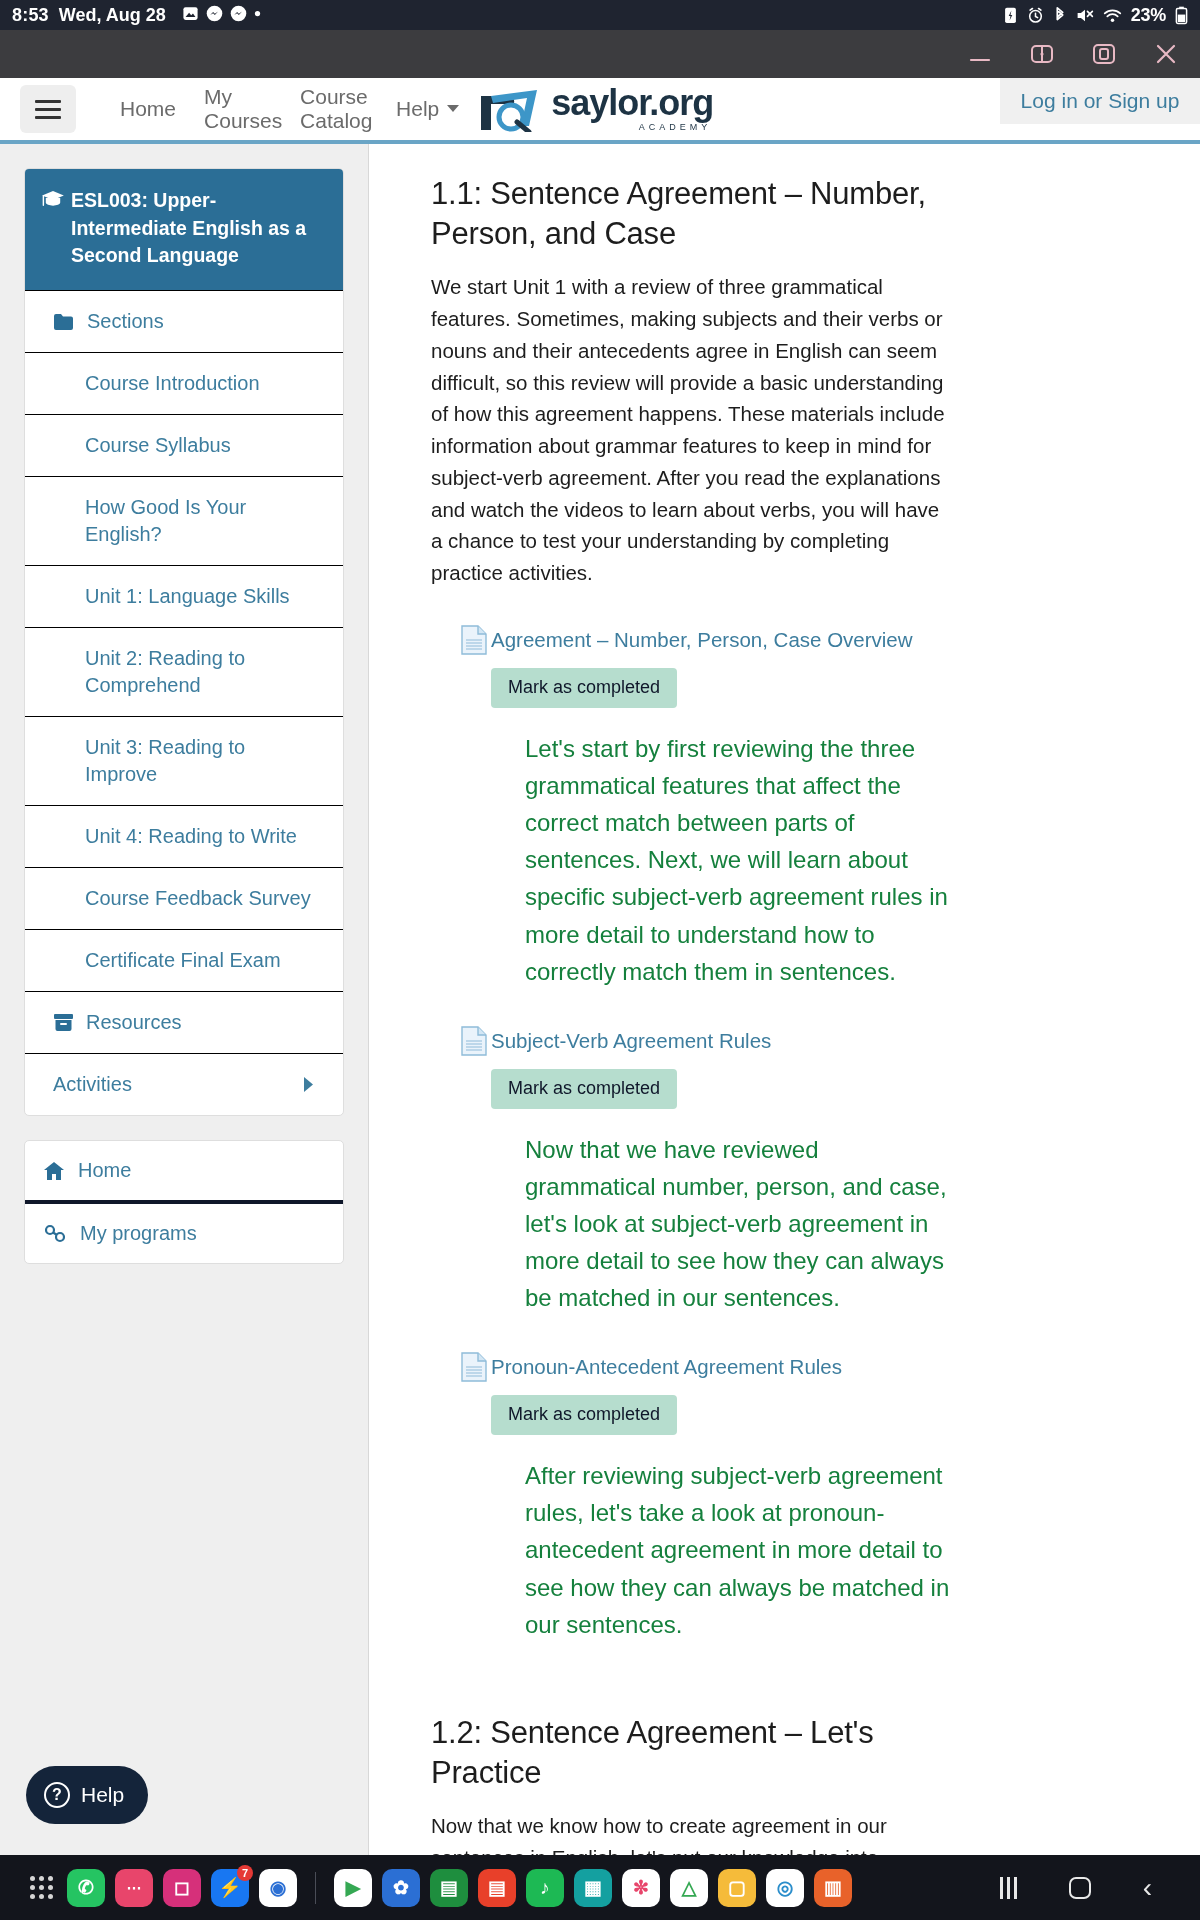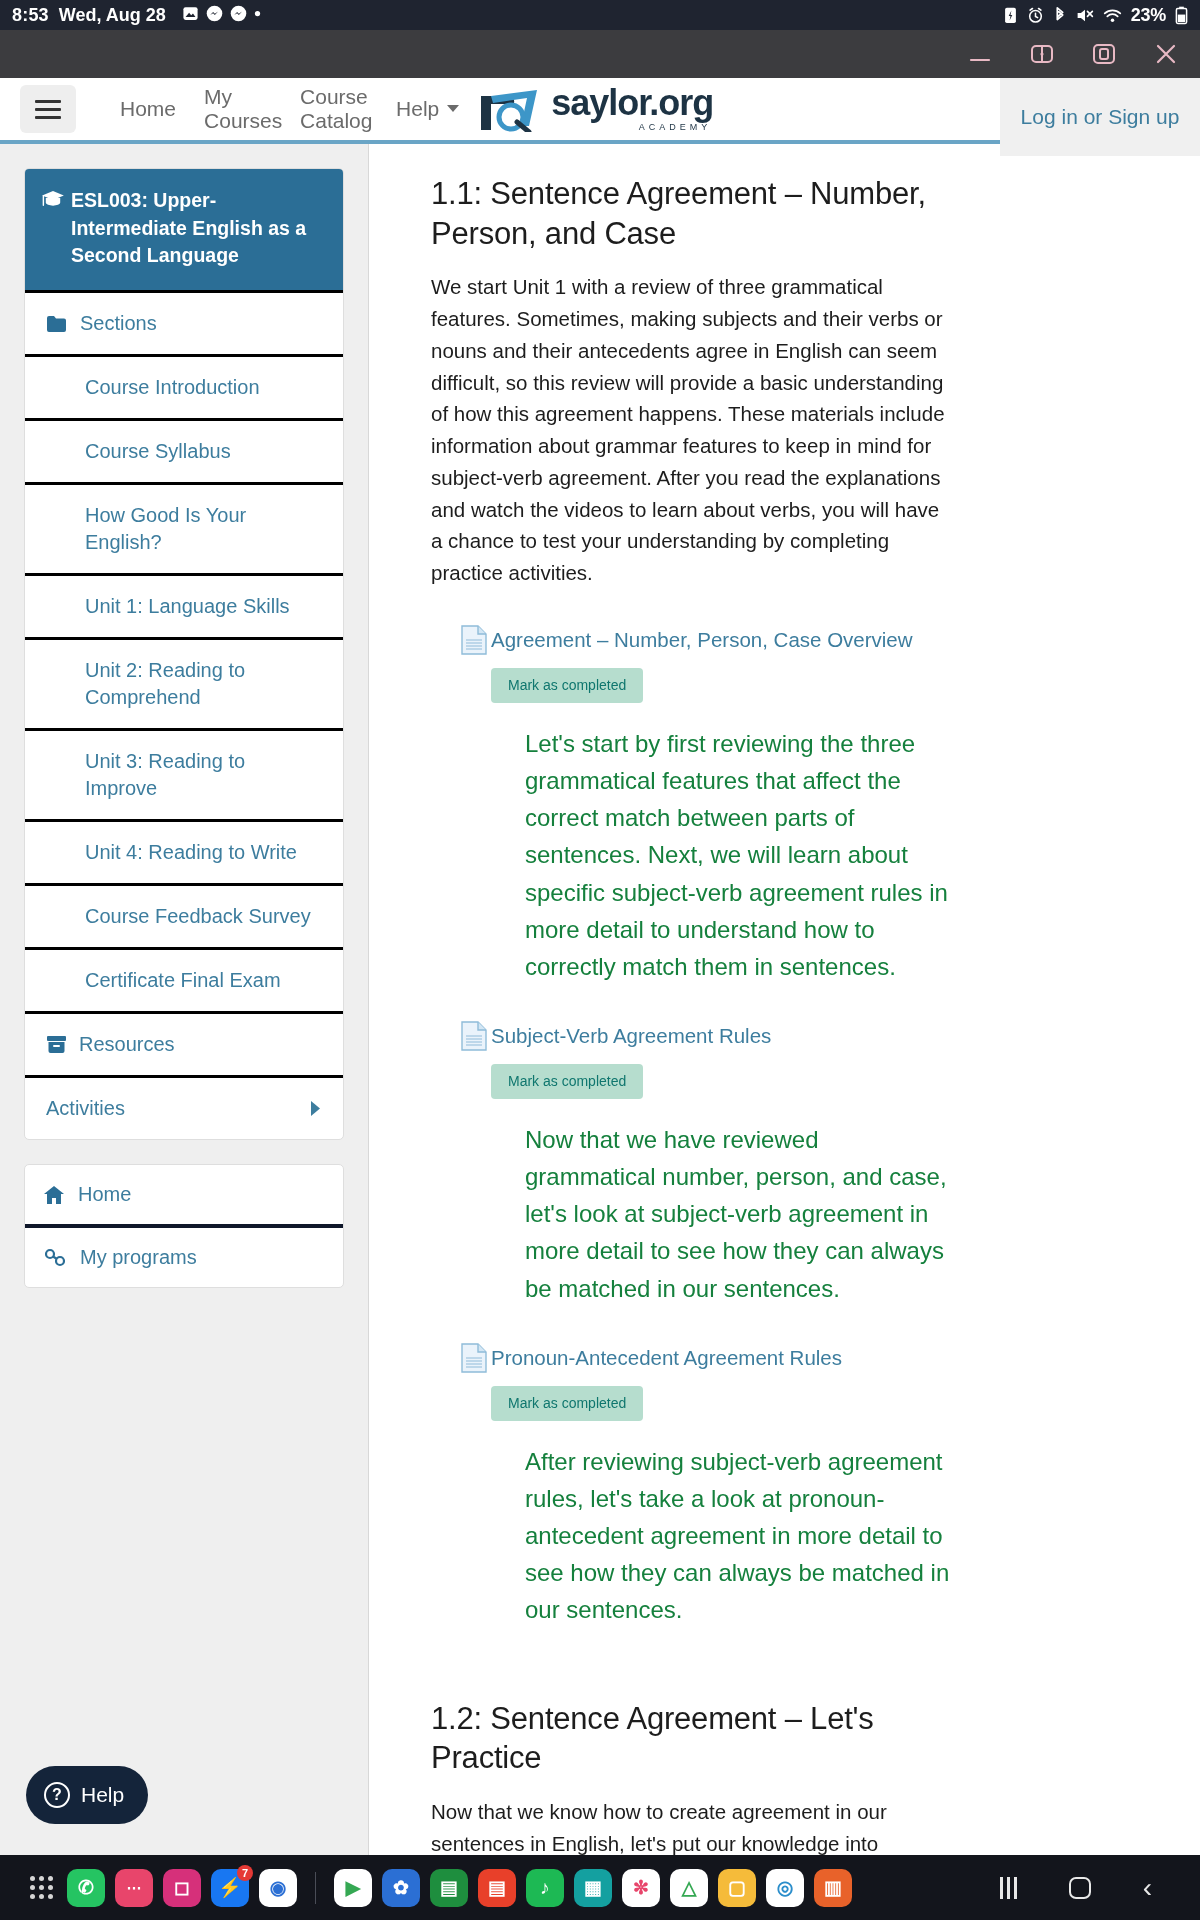--- a/index.html
+++ b/index.html
@@ -68,21 +68,21 @@
   .logo-word {
     font-size: 36px; font-weight: 700; color: #1d3344;
     letter-spacing: -1px; line-height: .95;
   }
   .logo-sub {
     font-size: 9px; color: #1d3344; letter-spacing: 4px;
     text-align: right; margin-top: 2px; padding-right: 2px;
   }
 
   .loginbox {
-    position: absolute; right: 0; top: 0; height: 78px; width: 200px;
+    position: absolute; right: 0; top: 0; height: 46px; width: 200px;
     background: #f0f0f0; display: flex; align-items: center;
     justify-content: center; text-align: center;
   }
   .loginbox span { color: #3d7d9e; font-size: 21px; line-height: 1.15; }
 
   
   .page { display: flex; height: 1727px; background: #efefef; }
 
   
   .sidebar { width: 368px; background: #efefef; padding: 24px; }
@@ -91,21 +91,21 @@
 
   .course-head {
     background: #2b6e96; color: #fff; padding: 18px 16px 20px 16px;
     font-weight: 700; font-size: 19.5px; line-height: 1.42;
     display: flex; gap: 6px; align-items: flex-start;
   }
   .course-head .cap { flex: 0 0 auto; margin-top: 3px; }
 
   .srow {
     display: flex; align-items: center; gap: 12px;
-    padding: 17px 21px; border-top: 3px solid #000000;
+    padding: 17px 28px; border-top: 1px solid #000000;
     color: #3d7d9e; font-size: 20px; line-height: 1.35;
   }
   .srow:first-child { border-top: none; }
   .srow.top { font-weight: 400; }
   .srow.indent { padding-left: 60px; padding-right: 26px; }
   .srow.withchev { justify-content: space-between; }
   .chev { color: #3d7d9e; }
 
   .navrow {
     display: flex; align-items: center; gap: 13px;
@@ -129,21 +129,21 @@
     font-size: 20.5px; color: #1d1d1d; line-height: 1.55;
   }
 
   .activity { margin-top: 36px; padding-left: 30px; }
   .act-link { display: flex; align-items: center; gap: 4px; }
   .act-link a {
     color: #3d7d9e; font-size: 20.5px; text-decoration: none; line-height: 1.3;
   }
   .badge {
     display: inline-block; margin-top: 13px; margin-left: 30px;
-    background: #b6ddce; color: #0f766e; font-size: 14px;
+    background: #b6ddce; color: #0f172a; font-size: 18px;
     padding: 9px 17px; border-radius: 4px; line-height: 1.2;
   }
   .act-desc {
     margin-top: 22px; margin-left: 64px;
     font-size: 24px; color: #15803d; line-height: 1.55; max-width: 430px;
   }
 
   .sect2 { margin-top: 70px; }
 
   

